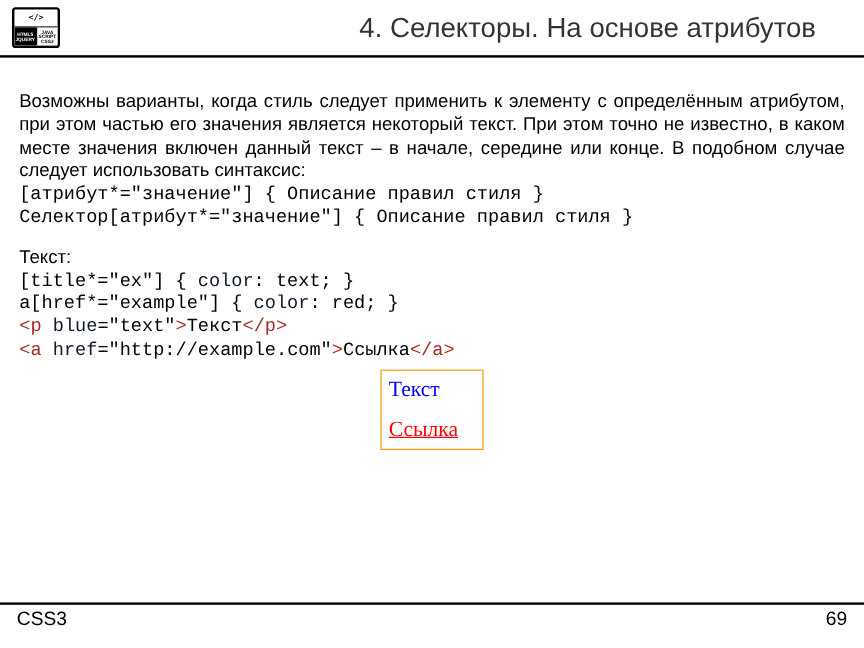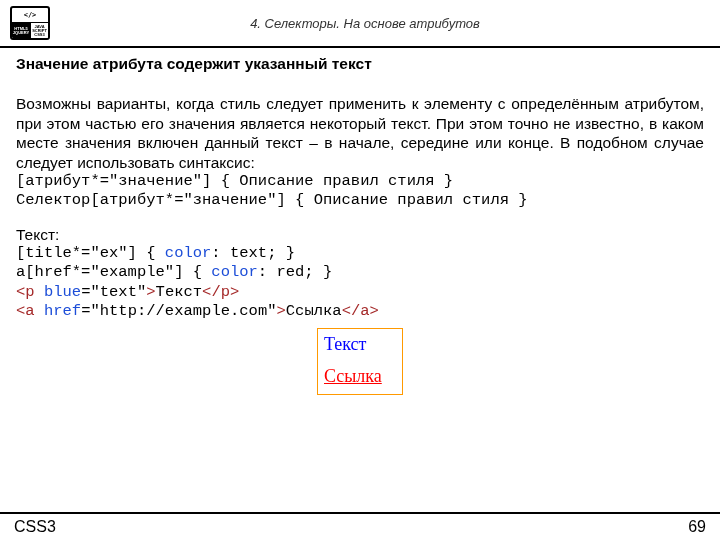--- a/index.html
+++ b/index.html
@@ -47,57 +47,56 @@
     justify-content: center;
     font-size: 4px;
     font-weight: bold;
     line-height: 1;
     text-align: center;
   }
   .logo-bl { background: #000; color: #fff; }
   .logo-br { background: #fff; color: #000; border-left: 1px solid #000; }
   .title {
     flex: 1;
-    text-align: center;
-    font-size: 13px;
+    text-align: right;
+    font-size: 23px;
     color: #333;
     padding-right: 30px;
-    font-style: italic;
   }
   .hr1 { border: none; border-top: 2px solid #000; margin: 2px 0 0 0; }
   .content {
     padding: 6px 16px 0 16px;
     font-size: 15.5px;
     line-height: 1.25;
     color: #000;
   }
   .subheading { font-weight: bold; }
   .para { text-align: justify; margin-top: 21px; }
   .mono {
     font-family: "Courier New", monospace;
     font-size: 15.5px;
     white-space: pre;
   }
   .spacer { height: 14px; }
   .code-line { font-family: "Courier New", monospace; font-size: 15.5px; white-space: pre; }
-  .k-prop { color: #1d4ed8; margin-top: 24px; }
+  .k-prop { color: #0f172a; margin-top: 24px; }
   .k-tag  { color: #a52a2a; }
   .result-box {
     width: 86px;
     margin: 6px auto 0 auto;
     border: 1px solid #ff9900;
     padding: 4px 6px 6px 6px;
     font-family: "Times New Roman", serif;
     font-size: 18px;
   }
   .res1 { color: #0000ff; margin-bottom: 10px; }
   .res2 { color: #ff0000; text-decoration: underline; }
   .footer {
     position: absolute;
-    bottom: 4px;
+    bottom: 14px;
     left: 0;
     width: 100%;
     text-align: right;
   }
   .footer .hr2 { border: none; border-top: 2px solid #000; margin: 0 0 4px 0; }
   .footer-row {
     display: flex;
     justify-content: space-between;
     padding: 0 14px;
     font-size: 16px;
@@ -115,21 +114,20 @@
       <div class="logo-br">JAVA
 SCRIPT
 CSS3</div>
     </div>
   </div>
   <div class="title">4. Селекторы. На основе атрибутов</div>
 </div>
 <hr class="hr1">
 
 <div class="content">
-  <div class="subheading">Значение атрибута содержит указанный текст</div>
   <div class="para">Возможны варианты, когда стиль следует применить к элементу с определённым атрибутом, при этом частью его значения является некоторый текст. При этом точно не известно, в каком месте значения включен данный текст – в начале, середине или конце. В подобном случае следует использовать синтаксис:</div>
   <div class="mono">[атрибут*="значение"] { Описание правил стиля }</div>
   <div class="mono">Селектор[атрибут*="значение"] { Описание правил стиля }</div>
   <div class="spacer"></div>
   <div>Текст:</div>
 
   <div class="code-line"><span>[title*="ex"] { </span><span class="k-prop">color</span><span>: text; }</span></div>
 
   <div class="code-line"><span>a[href*="example"] { </span><span class="k-prop">color</span><span>: red; }</span></div>
 

